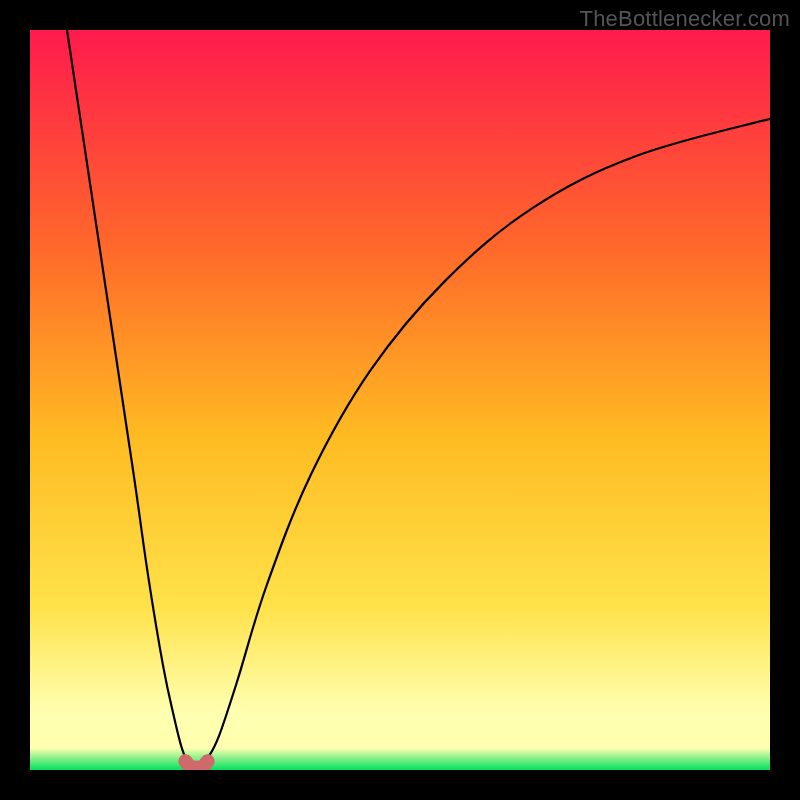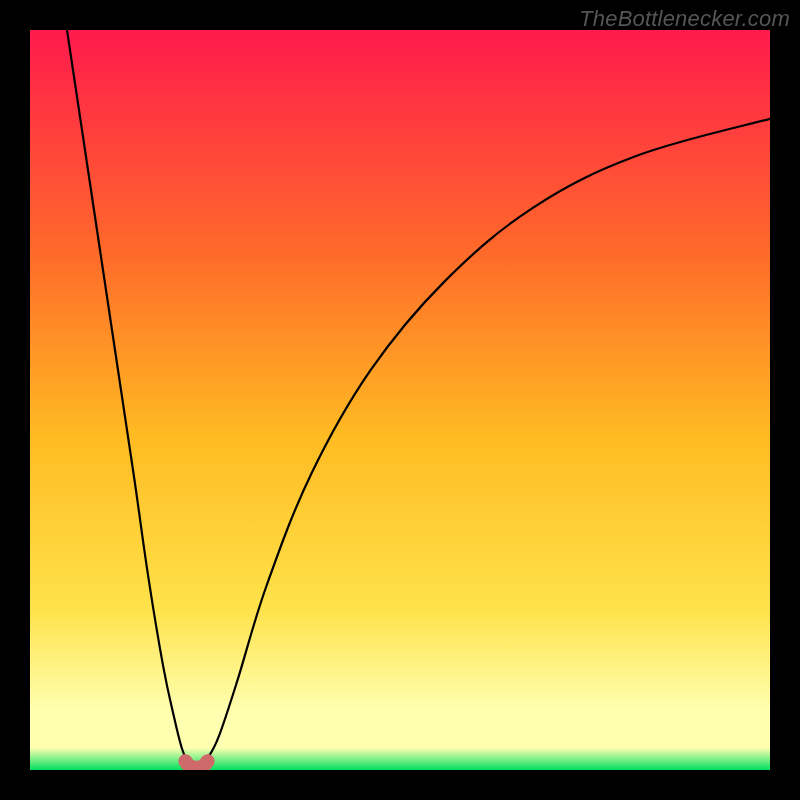--- a/index.html
+++ b/index.html
@@ -8,21 +8,20 @@
     width: 800px;
     height: 800px;
     overflow: hidden;
     background: #000;
     font-family: Arial, Helvetica, sans-serif;
   }
   .frame {
     position: absolute;
     inset: 0;
     background: #000;
-    font-style: italic;
   }
   .plot-area {
     position: absolute;
     left: 30px;
     top: 30px;
     width: 740px;
     height: 740px;
     overflow: hidden;
   }
   .gradient-bg {

